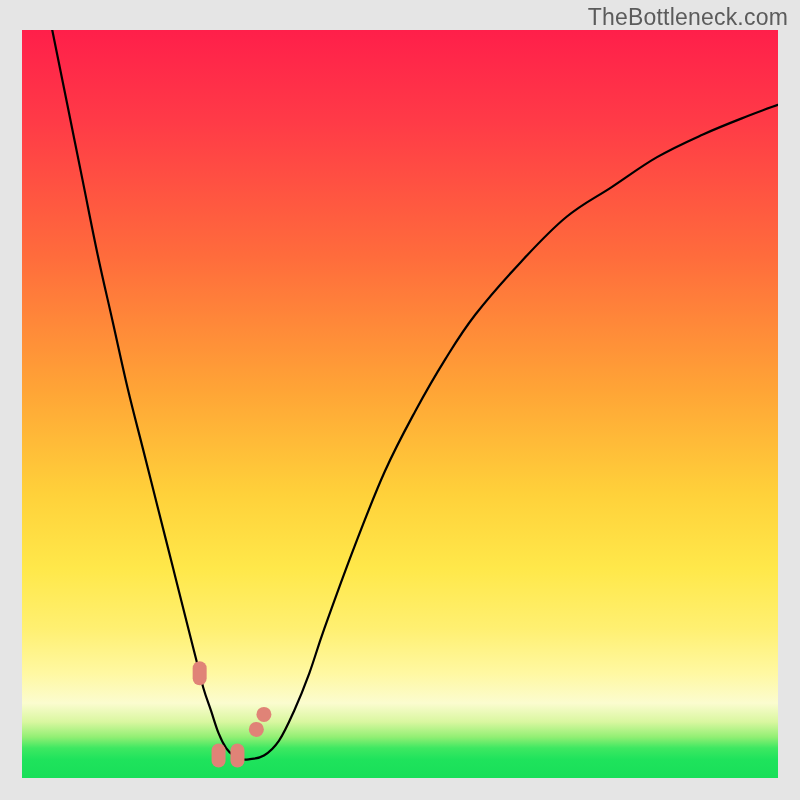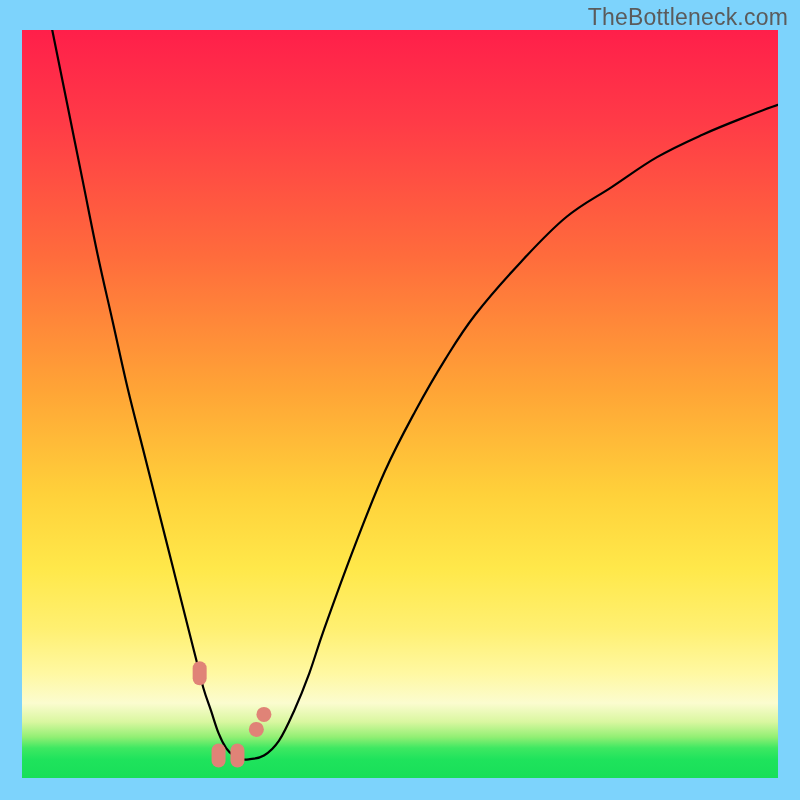--- a/index.html
+++ b/index.html
@@ -7,21 +7,21 @@
     padding: 0;
     width: 800px;
     height: 800px;
     background: #000;
     overflow: hidden;
   }
   .frame {
     position: relative;
     width: 800px;
     height: 800px;
-    background: #7dd3fc;
+    background: #e5e5e5;
   }
   .watermark {
     position: absolute;
     top: 4px;
     right: 12px;
     font-family: Arial, Helvetica, sans-serif;
     font-size: 23px;
     color: #5b5b5b;
     letter-spacing: 0.2px;
     font-weight: 500;

